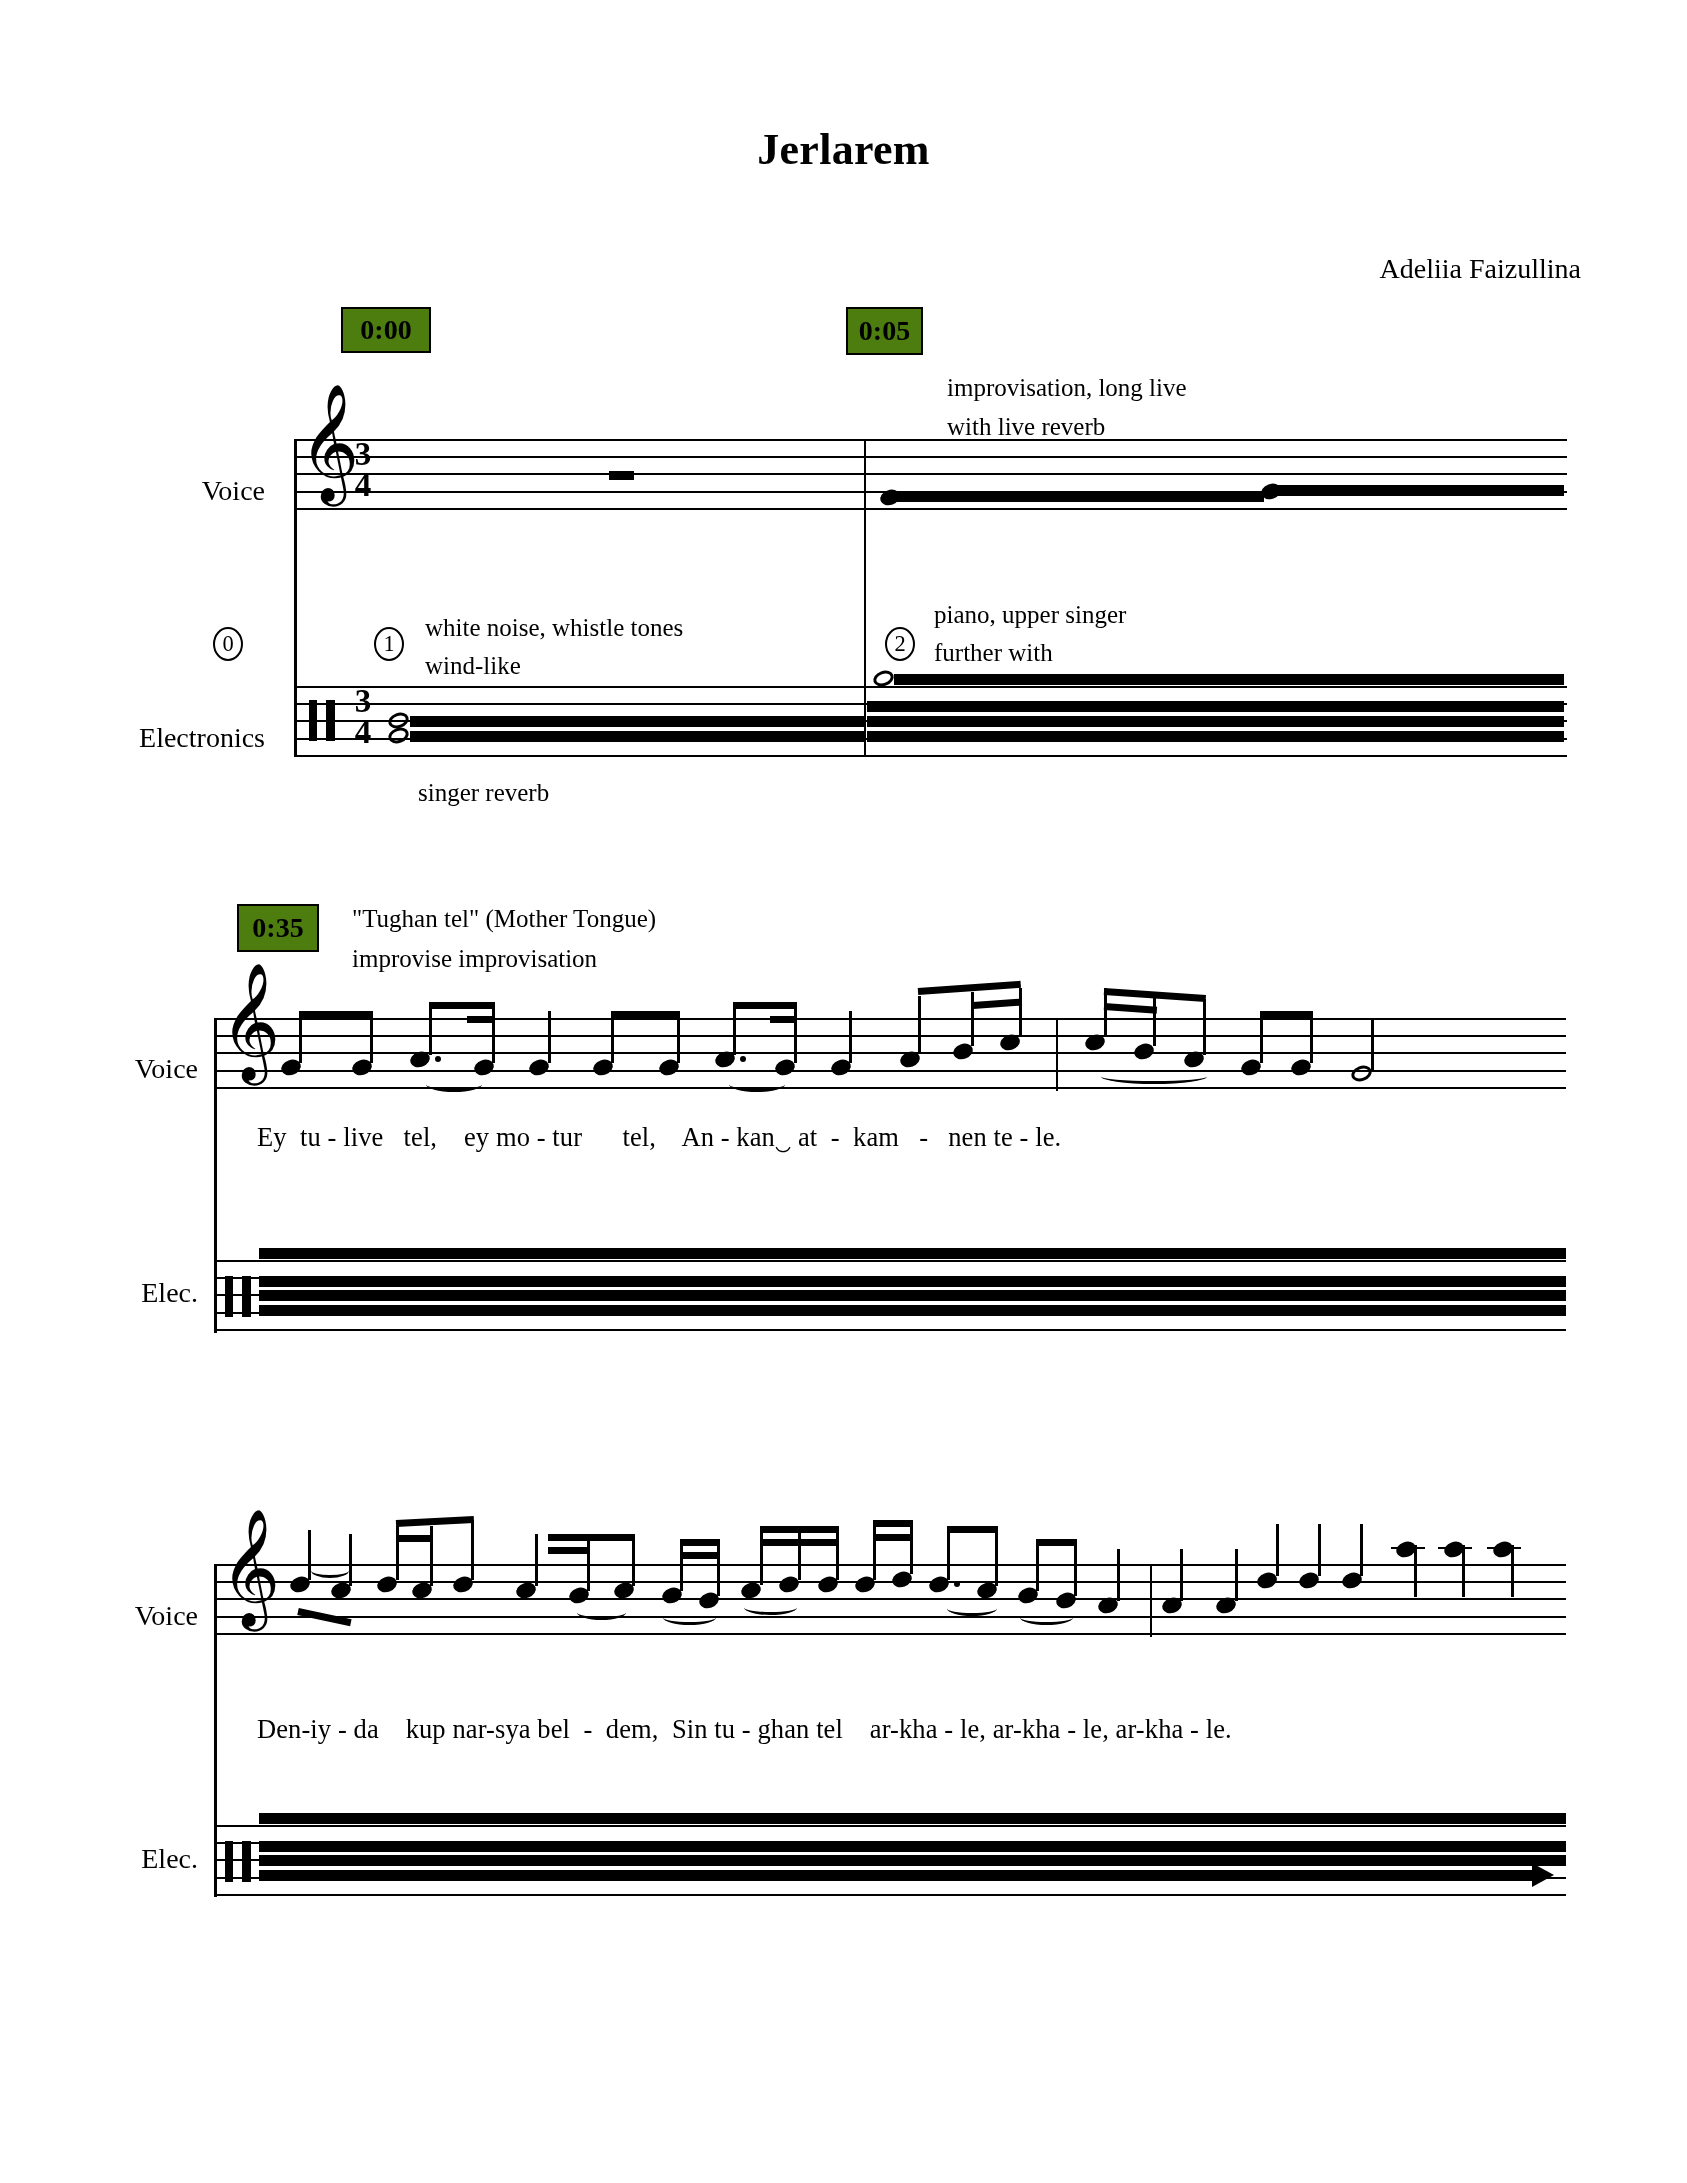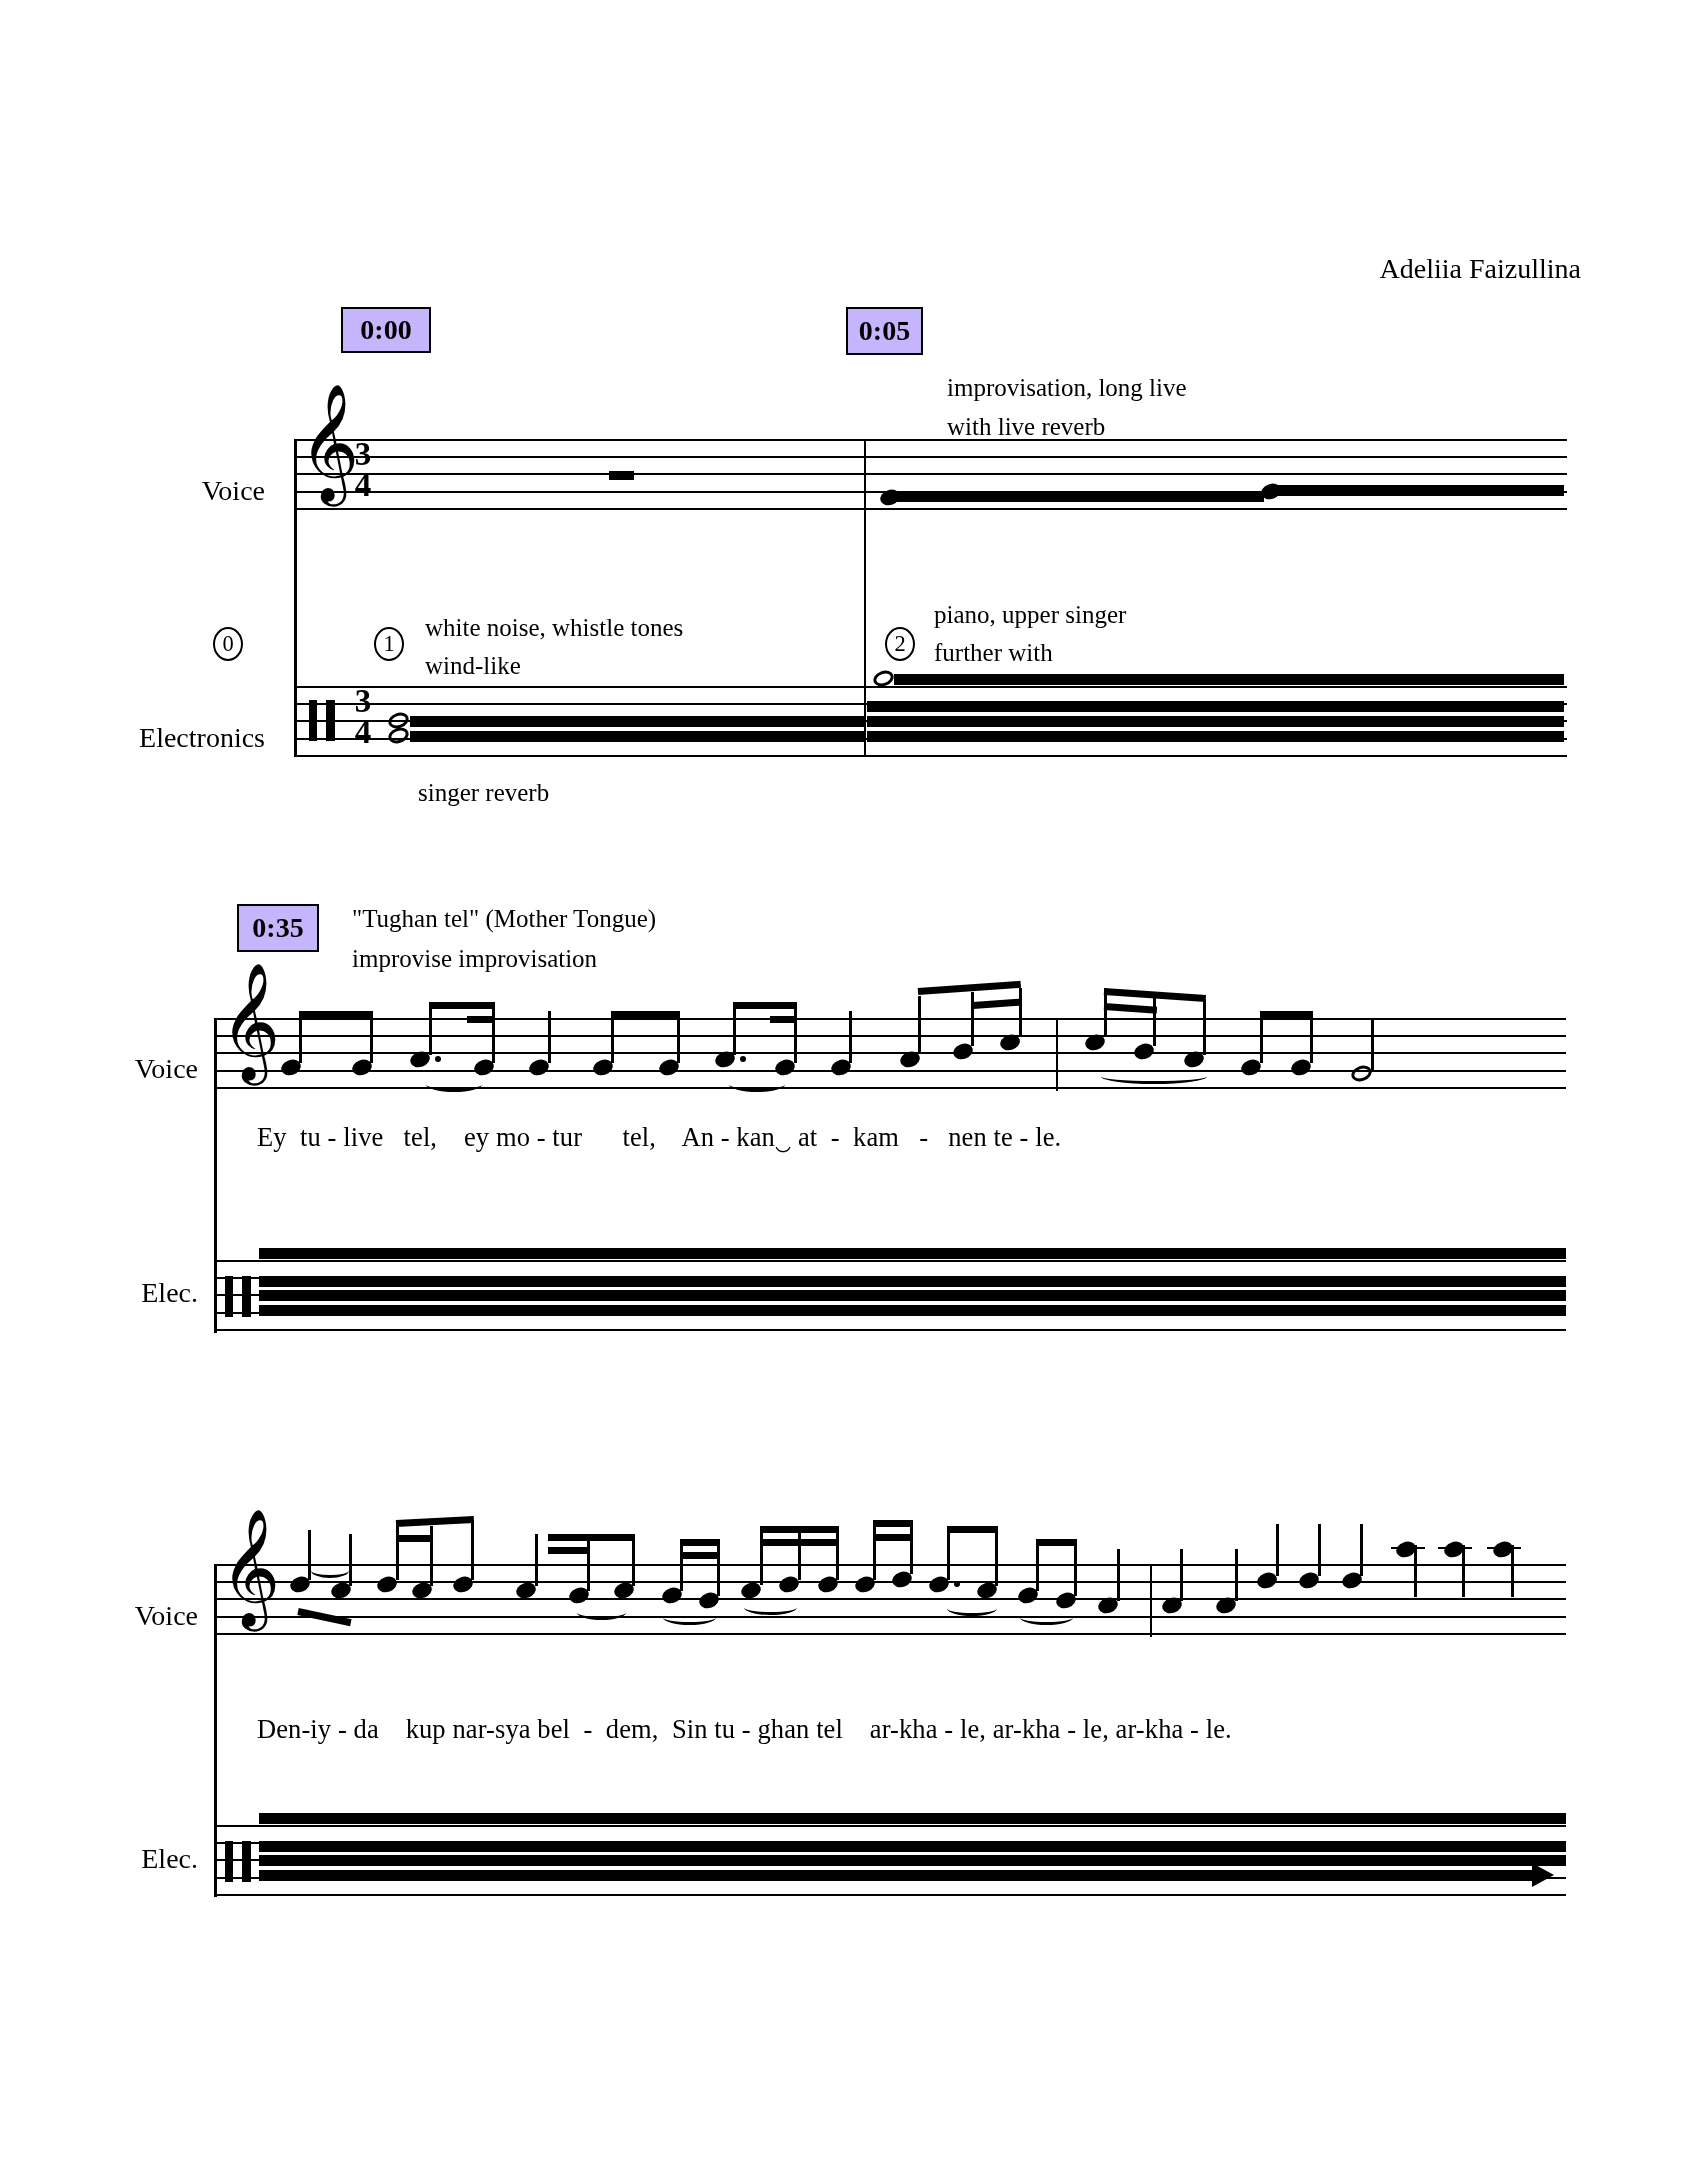--- a/index.html
+++ b/index.html
@@ -44,21 +44,21 @@
     position: absolute;
     right: 106px; top: 253px;
     font-size: 28px;
     white-space: nowrap;
   }
 
   
   .timebox {
     position: absolute;
     border: 2.6px solid #000;
-    background: #c4b5fd;
+    background: #4d7c0f;
     display: flex;
     align-items: center;
     justify-content: center;
     font-weight: bold;
     font-size: 28px;
     line-height: 1;
     box-sizing: border-box;
   }
 
   
@@ -203,20 +203,21 @@
     justify-content: center;
     font-size: 22.5px;
     background: #fff;
   }
 </style>
 </head>
 <body>
 
 <div class="page">
 
+  <div class="title">Jerlarem</div>
   <div class="composer">Adeliia Faizullina</div>
 
   <div>
 
     <div class="timebox" style="left:341px; top:307px; width:90px; height:46px;">0:00</div>
     <div class="timebox" style="left:846px; top:307px; width:77px; height:48px;">0:05</div>
 
     <div class="annot" style="left:947px; top:374px;">improvisation, long live</div>
     <div class="annot" style="left:947px; top:413px;">with live reverb</div>
 

